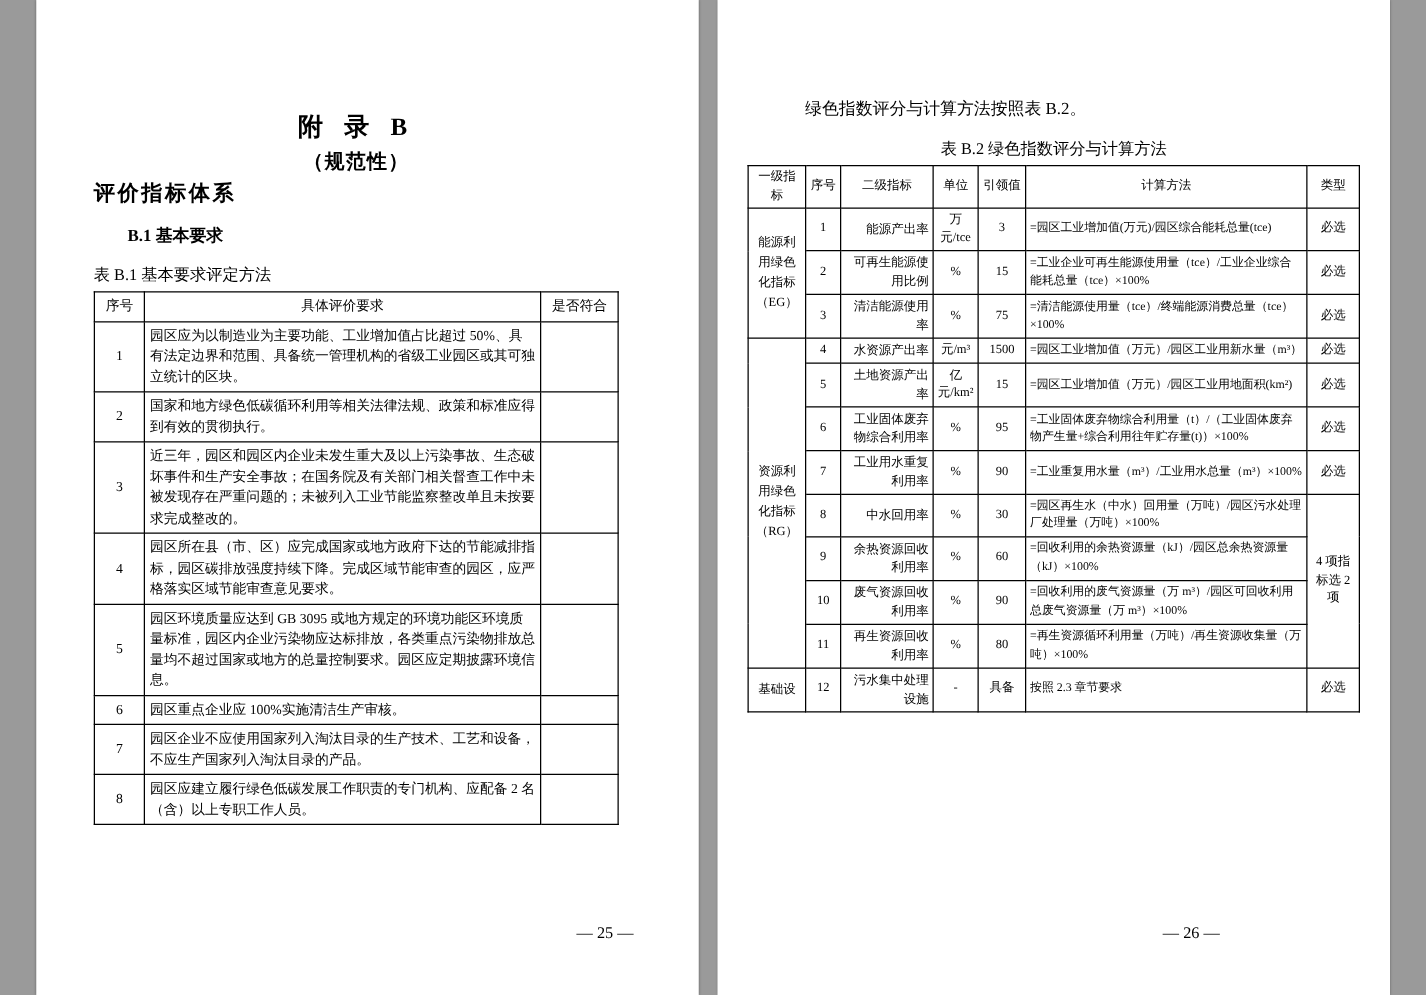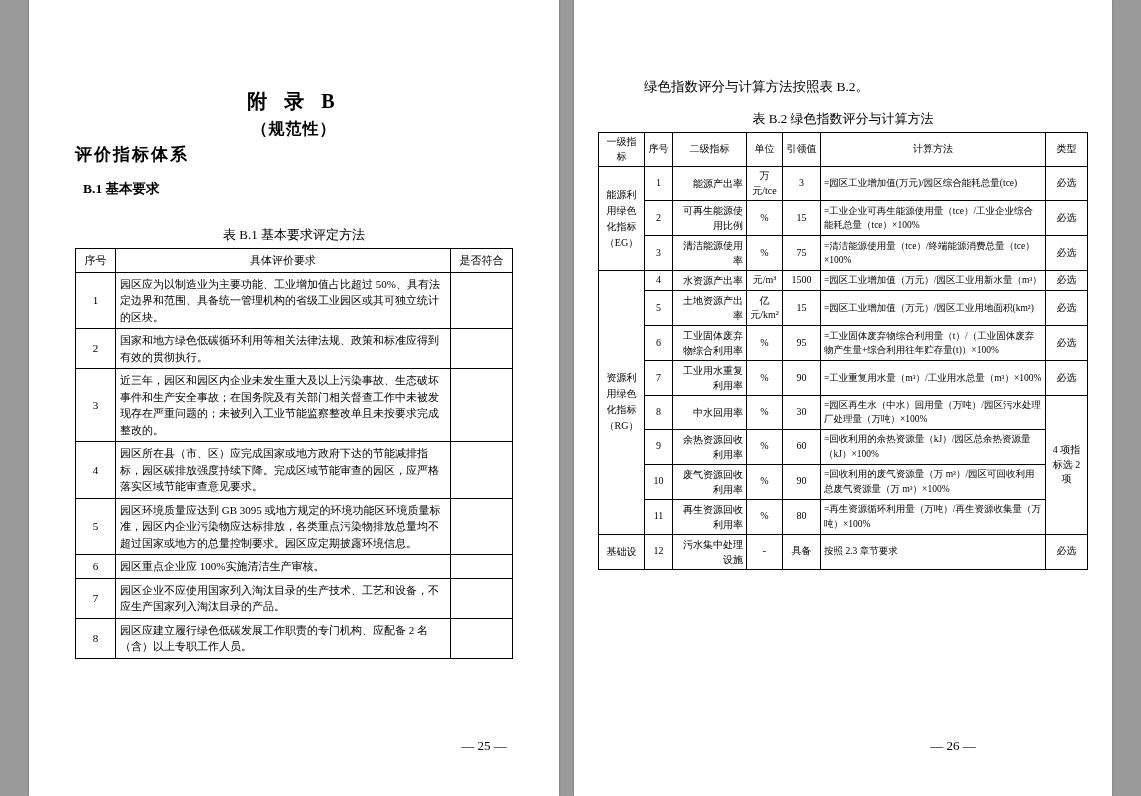--- a/index.html
+++ b/index.html
@@ -4,28 +4,28 @@
 <style>
   html,body{margin:0;padding:0;background:#9a9a9a;}
   body{font-family:"Liberation Serif","DejaVu Serif",serif;}
   .viewport{width:1141px;height:796px;position:relative;background:#9a9a9a;overflow:hidden;}
   .page{position:absolute;top:0;background:#ffffff;box-shadow:0 0 2px rgba(0,0,0,.35);}
   .page-left{left:29px;width:530px;height:796px;}
   .page-right{left:574px;width:538px;height:796px;}
   .page-inner{position:relative;width:100%;height:100%;box-sizing:border-box;}
 
   
-  .pl-body{padding:66px 46px 0 46px;}
+  .pl-body{padding:66px 64px 0 46px;}
   .appendix-title{font-size:20px;font-weight:bold;text-align:center;letter-spacing:6px;margin:22px 0 4px 0;}
   .appendix-sub{font-size:16px;font-weight:bold;text-align:center;margin:4px 0 2px 0;letter-spacing:1px;}
   .appendix-sub2{font-size:17px;font-weight:bold;text-align:left;margin:3px 0 14px 0;letter-spacing:2px;}
-  .sec-h{font-size:13.5px;font-weight:bold;margin:8px 0 6px 8px;}
+  .sec-h{font-size:13.5px;font-weight:bold;margin:8px 0 6px 27px;}
   .para{font-size:13px;line-height:1.85;text-align:justify;margin:0 0 4px 0;}
   .para.indent{text-indent:2em;}
-  .tbl-caption{font-size:13px;text-align:center;margin:28px 0 4px 0;}
+  .tbl-caption{font-size:13px;margin:13px 0 4px 0;}
 
   table.doc{border-collapse:collapse;width:100%;table-layout:fixed;}
   table.doc td,table.doc th{border:1px solid #000;padding:3px 4px;font-size:11px;line-height:1.5;vertical-align:middle;}
   table.doc th{font-weight:normal;text-align:center;}
   .c{text-align:center;}
   .t1 td.num{text-align:center;width:38px;}
   .t1 td.req{text-align:left;}
   .t1 td.ok{width:62px;}
 
   .pagenum{position:absolute;bottom:42px;width:100%;text-align:center;font-size:13px;}

